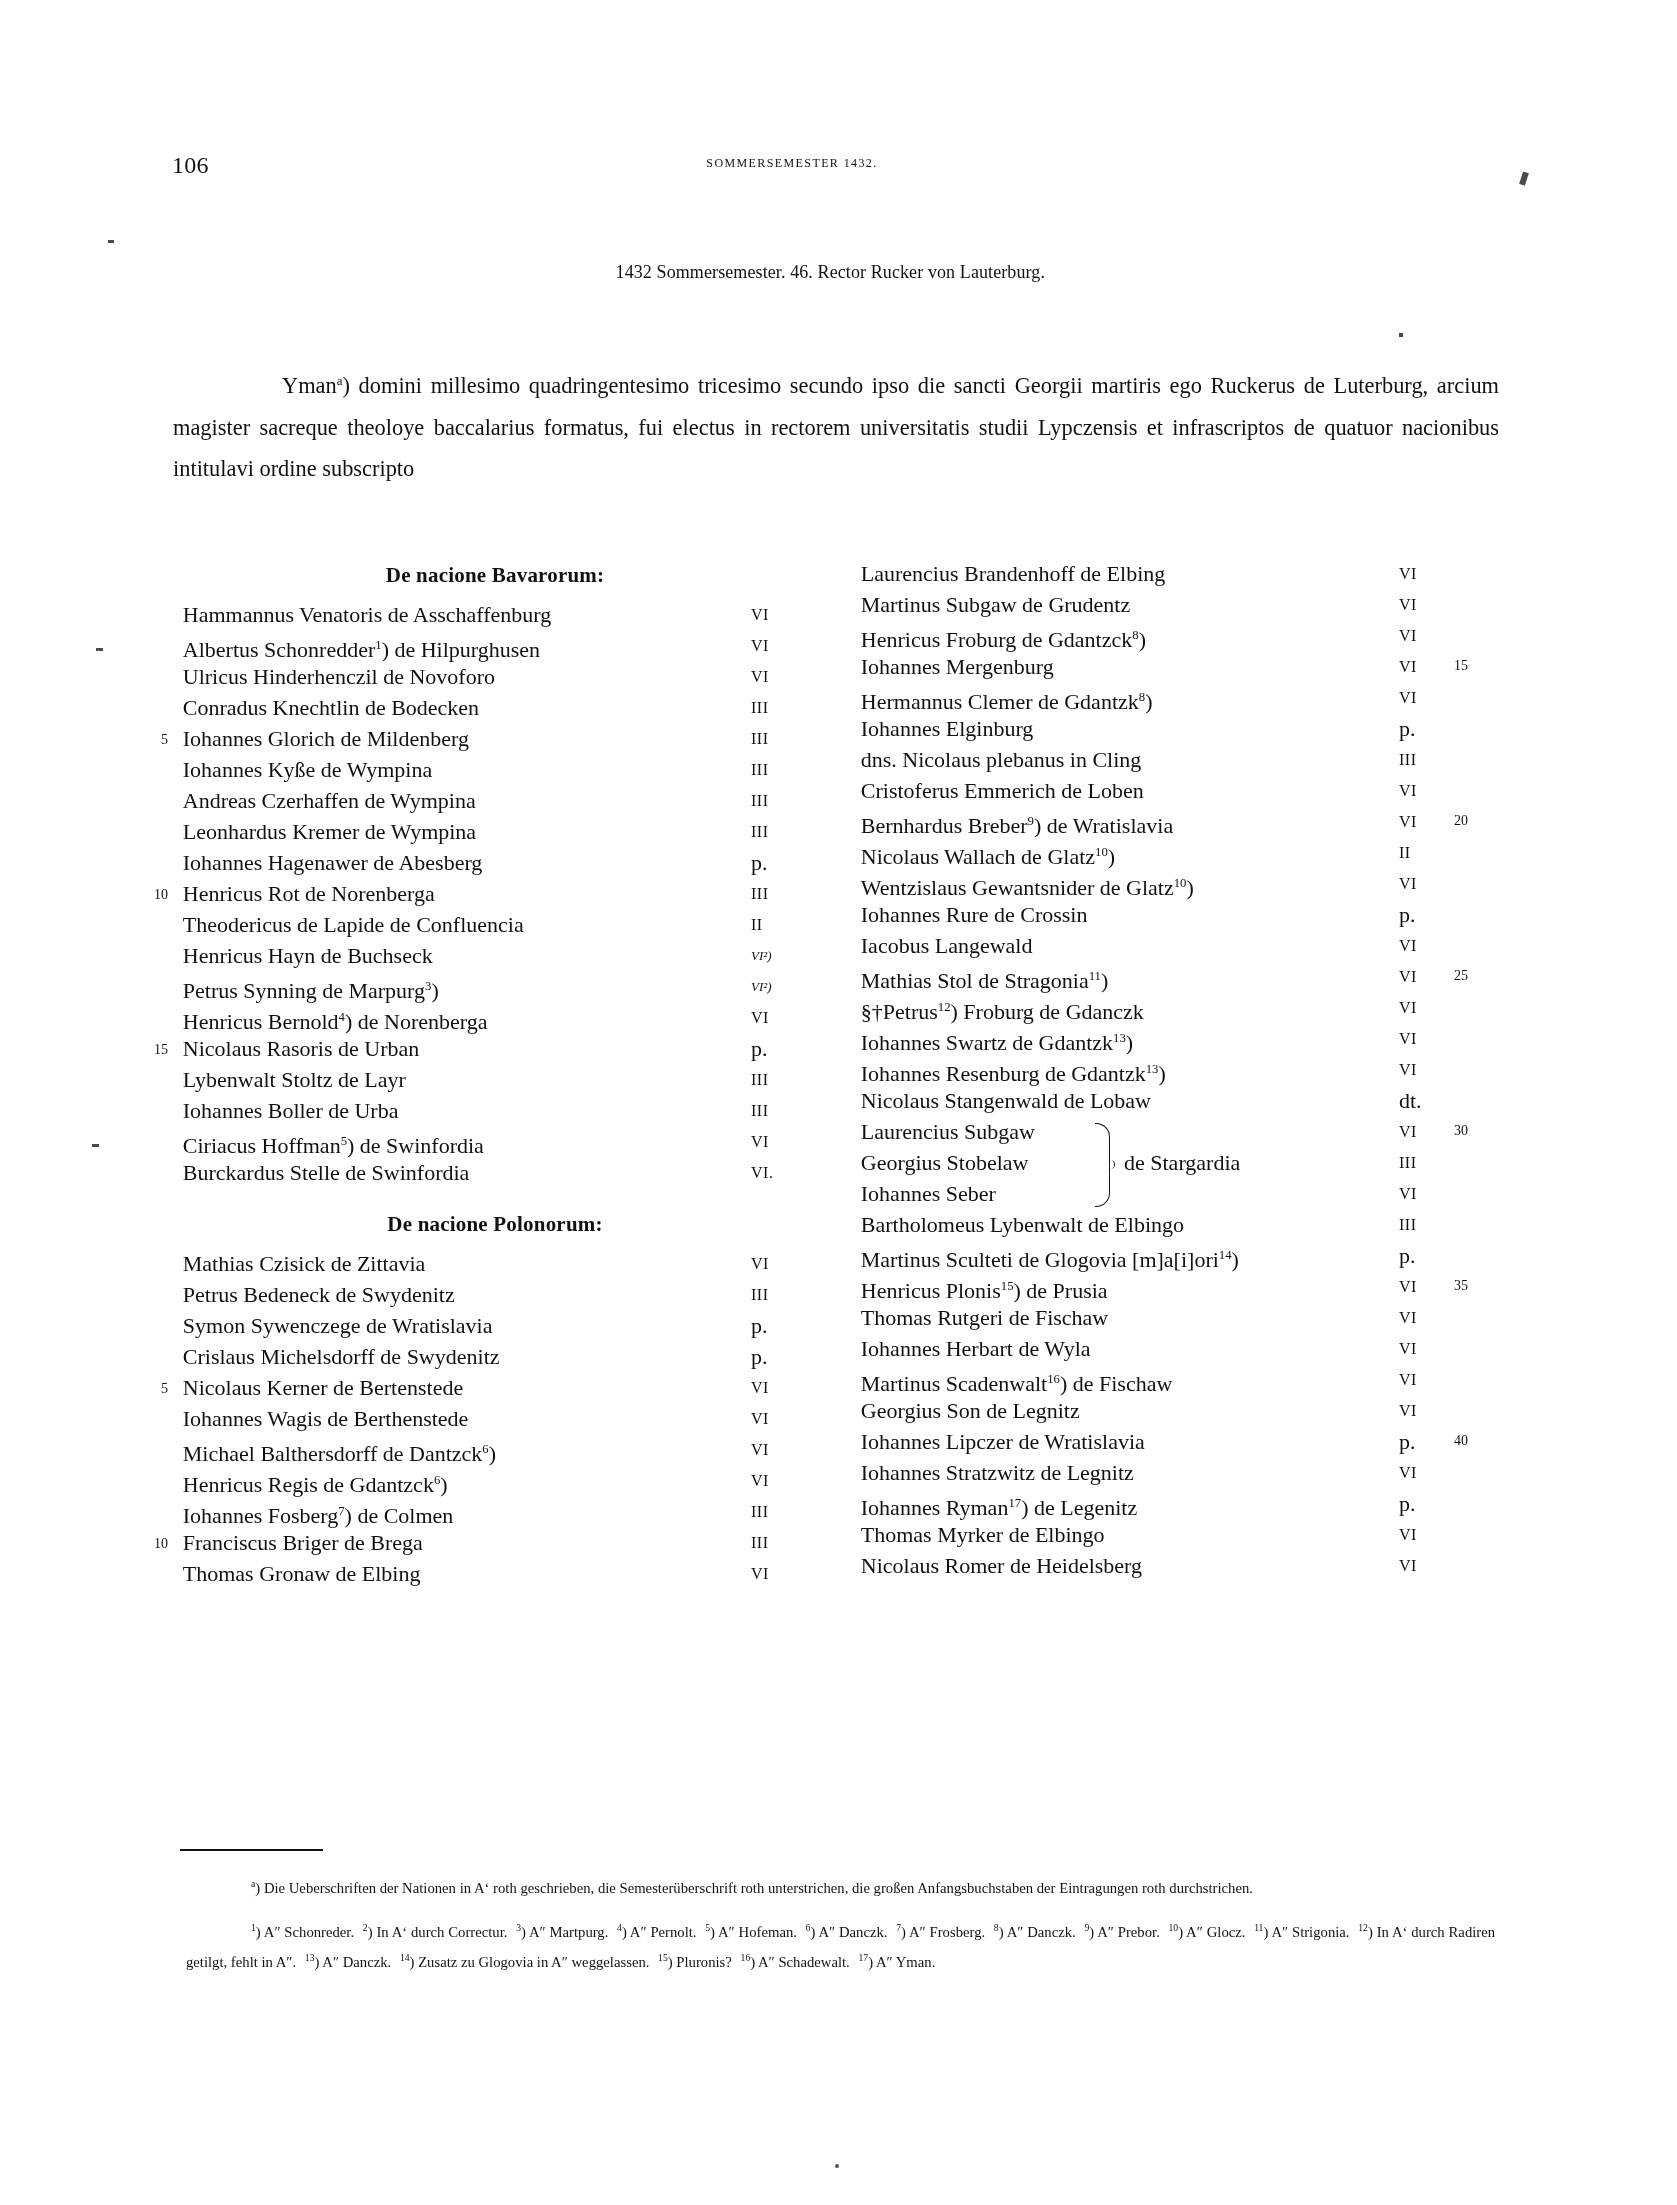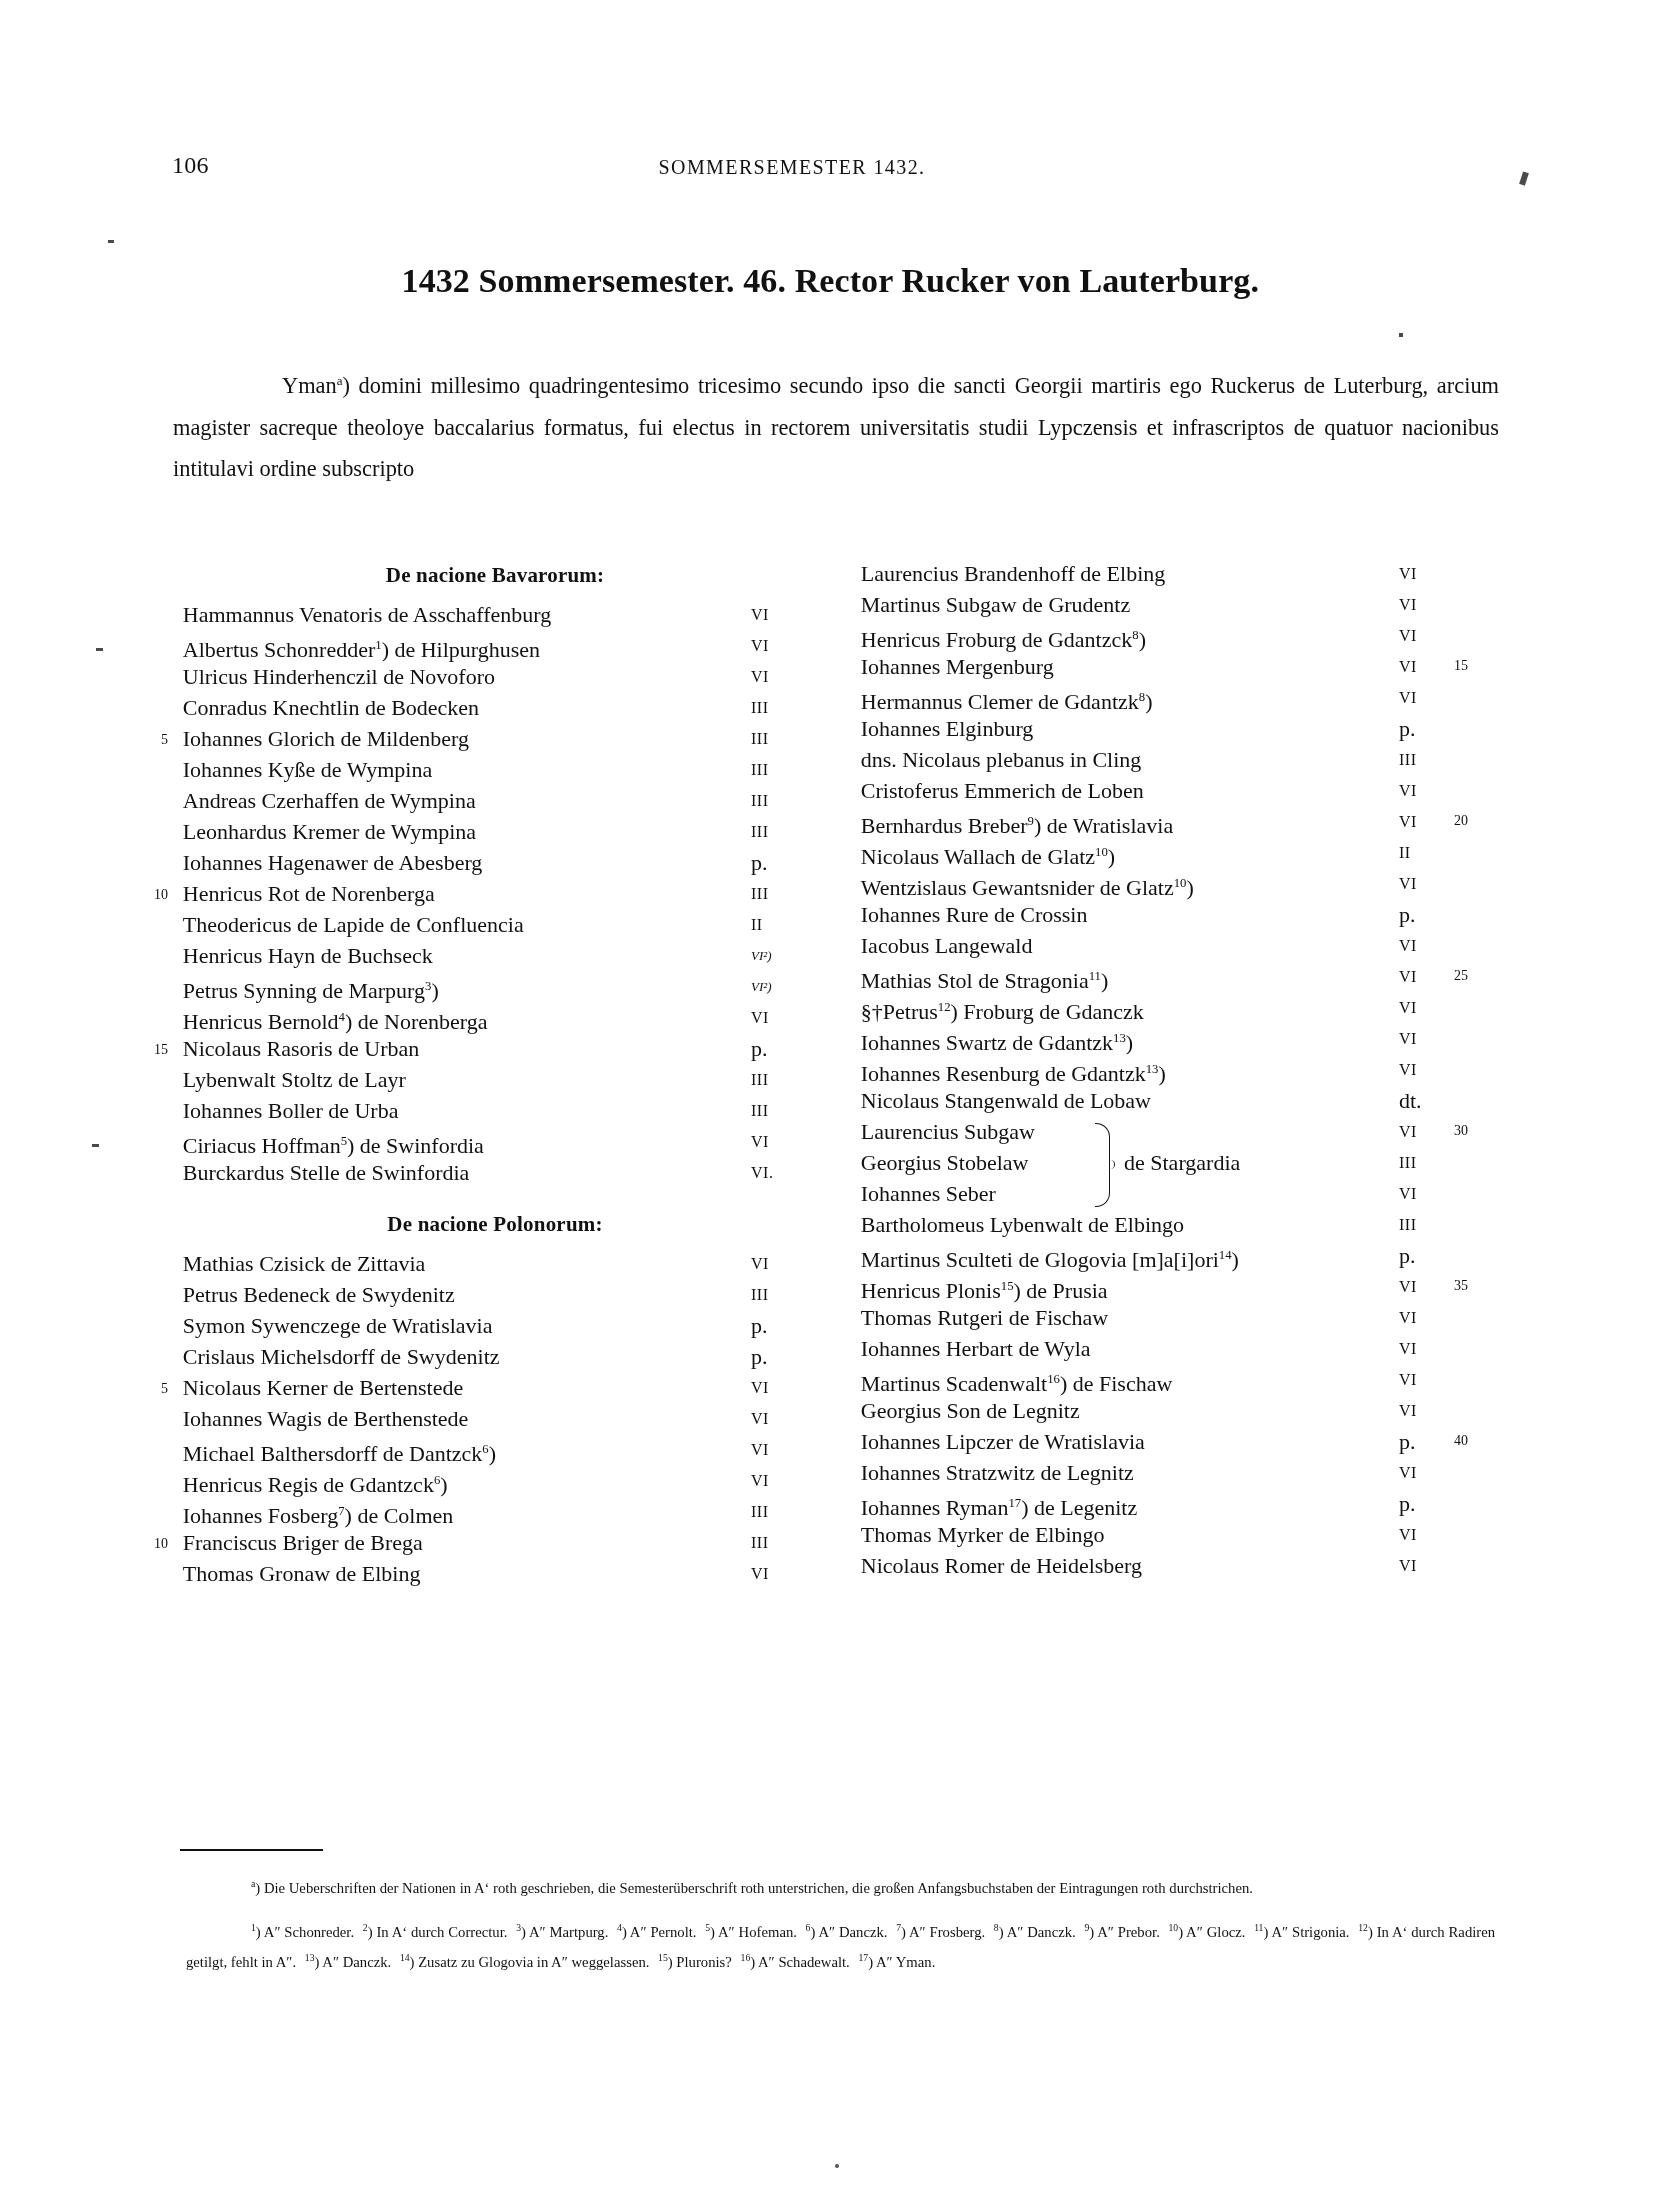--- a/index.html
+++ b/index.html
@@ -22,33 +22,33 @@
     height:33px;
     padding-left:28px;
   }
   .folio {
     position:absolute; left:172px; top:0;
     font-size:24px; letter-spacing:0.3px;
   }
   .runtitle {
     position:absolute; left:0; right:0; top:4.4px;
     text-align:center;
-    font-size:20px;
+    font-size:12px;
     letter-spacing:1.4px;
     font-variant:small-caps;
     text-indent:-93px;
   }
   .speck { position:absolute; background:#4a4a4a; }
 
   
   .sectitle {
     position:absolute; left:0; right:0; top:262px;
     text-align:center;
-    font-size:34px;
-    font-weight:bold;
+    font-size:18px;
+    font-weight:normal;
     letter-spacing:0.1px;
     text-indent:-16.4px;
   }
 
   
   .intro {
     position:absolute;
     left:173px; top:338px; width:1326px;
     font-size:22.4px;
     line-height:41px;

